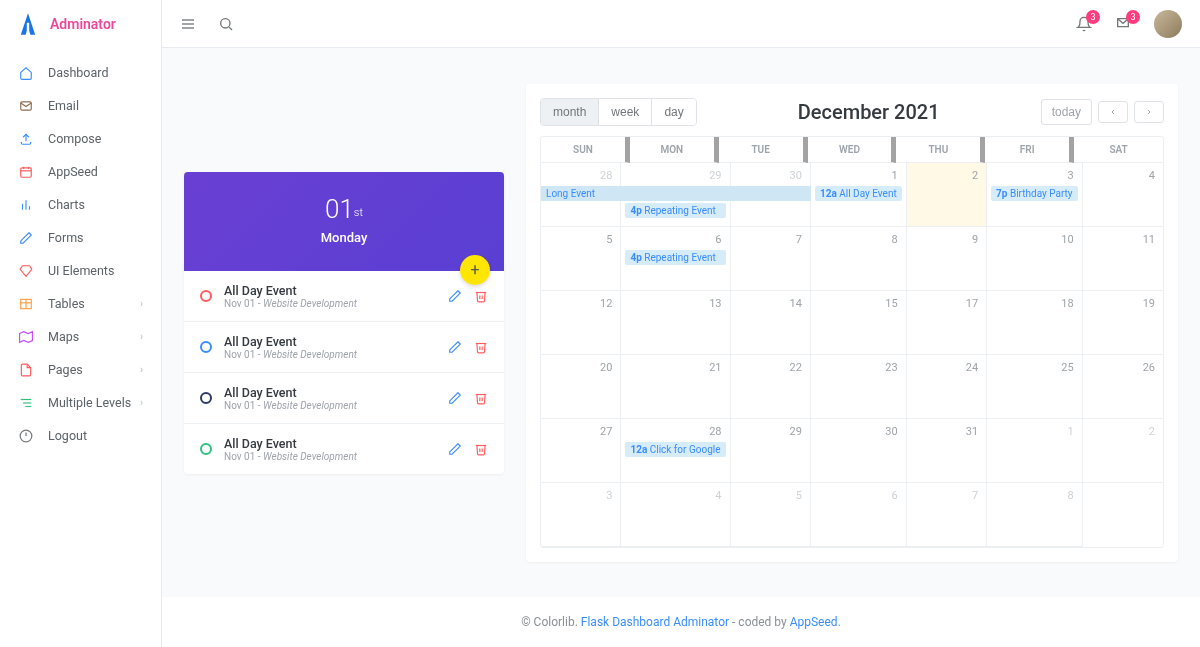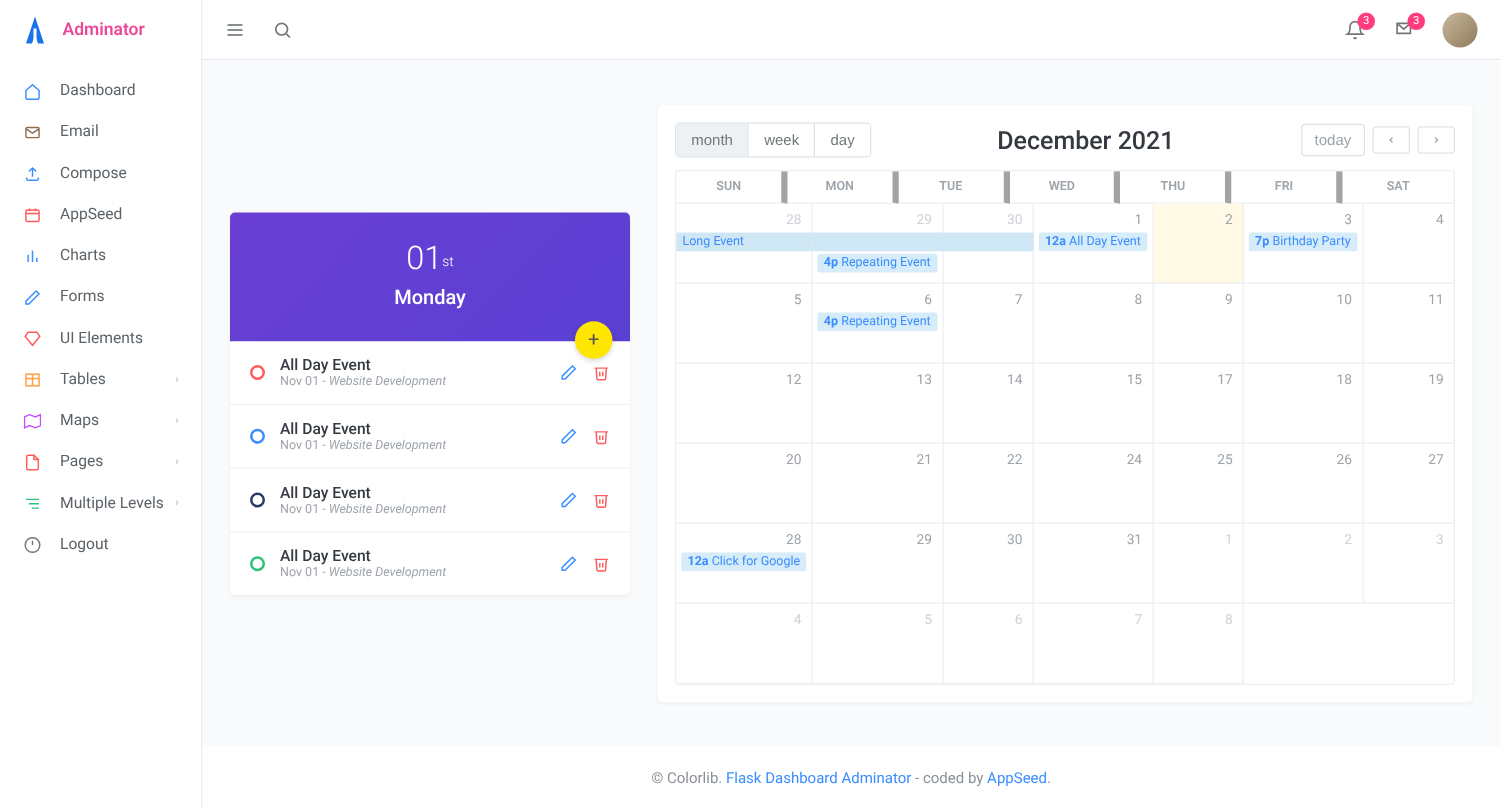--- a/index.html
+++ b/index.html
@@ -24,21 +24,21 @@
 .icon-btn{position:relative;cursor:pointer;color:#72777a}
 .badge{position:absolute;top:-6px;right:-8px;background:#ff3c7e;color:#fff;font-size:9px;border-radius:50%;width:14px;height:14px;display:flex;align-items:center;justify-content:center}
 .avatar{width:28px;height:28px;border-radius:50%;background:linear-gradient(135deg,#c9b89b,#8e7b5e);}
 
 .content{flex:1;padding:22px;display:flex;gap:22px;align-items:center}
 
 .panel-left{width:320px;background:#fff;border-radius:4px;box-shadow:0 1px 3px rgba(0,0,0,.05);overflow:visible;position:relative}
 .date-banner{background:#5d3fd3;background:linear-gradient(135deg,#6a3fd3,#5a3fd3);color:#fff;text-align:center;padding:22px 10px 26px;border-radius:4px 4px 0 0;position:relative}
 .date-day{font-size:26px;font-weight:300}
 .date-day sub{font-size:11px;vertical-align:baseline;position:relative;top:-2px}
-.date-weekday{font-size:16px;font-weight:500;margin-top:6px}
+.date-weekday{font-size:13px;font-weight:500;margin-top:6px}
 .fab{position:absolute;right:14px;bottom:-14px;width:30px;height:30px;background:#ffe600;border-radius:50%;display:flex;align-items:center;justify-content:center;color:#555;font-size:16px;cursor:pointer;box-shadow:0 2px 4px rgba(0,0,0,.15)}
 .event-list{list-style:none}
 .event-list li{display:flex;align-items:center;padding:12px 16px;border-bottom:1px solid #eef1f4}
 .event-list li:last-child{border-bottom:none}
 .dot{width:12px;height:12px;border:2px solid;border-radius:50%;margin-right:12px;flex-shrink:0}
 .dot.red{border-color:#ff5b5b}
 .dot.blue{border-color:#3a8dff}
 .dot.green{border-color:#2fc27d}
 .dot.navy{border-color:#2b3a67}
 .event-body{flex:1}
@@ -451,20 +451,23 @@
               <div class="cell">
                 <div class="num">20</div>
               </div>
               <div class="cell">
                 <div class="num">21</div>
               </div>
               <div class="cell">
                 <div class="num">22</div>
               </div>
               <div class="cell">
+                <div class="num">23</div>
+              </div>
+              <div class="cell">
                 <div class="num">24</div>
               </div>
               <div class="cell">
                 <div class="num">25</div>
               </div>
               <div class="cell">
                 <div class="num">26</div>
               </div>
               <div class="cell">
                 <div class="num">27</div>

